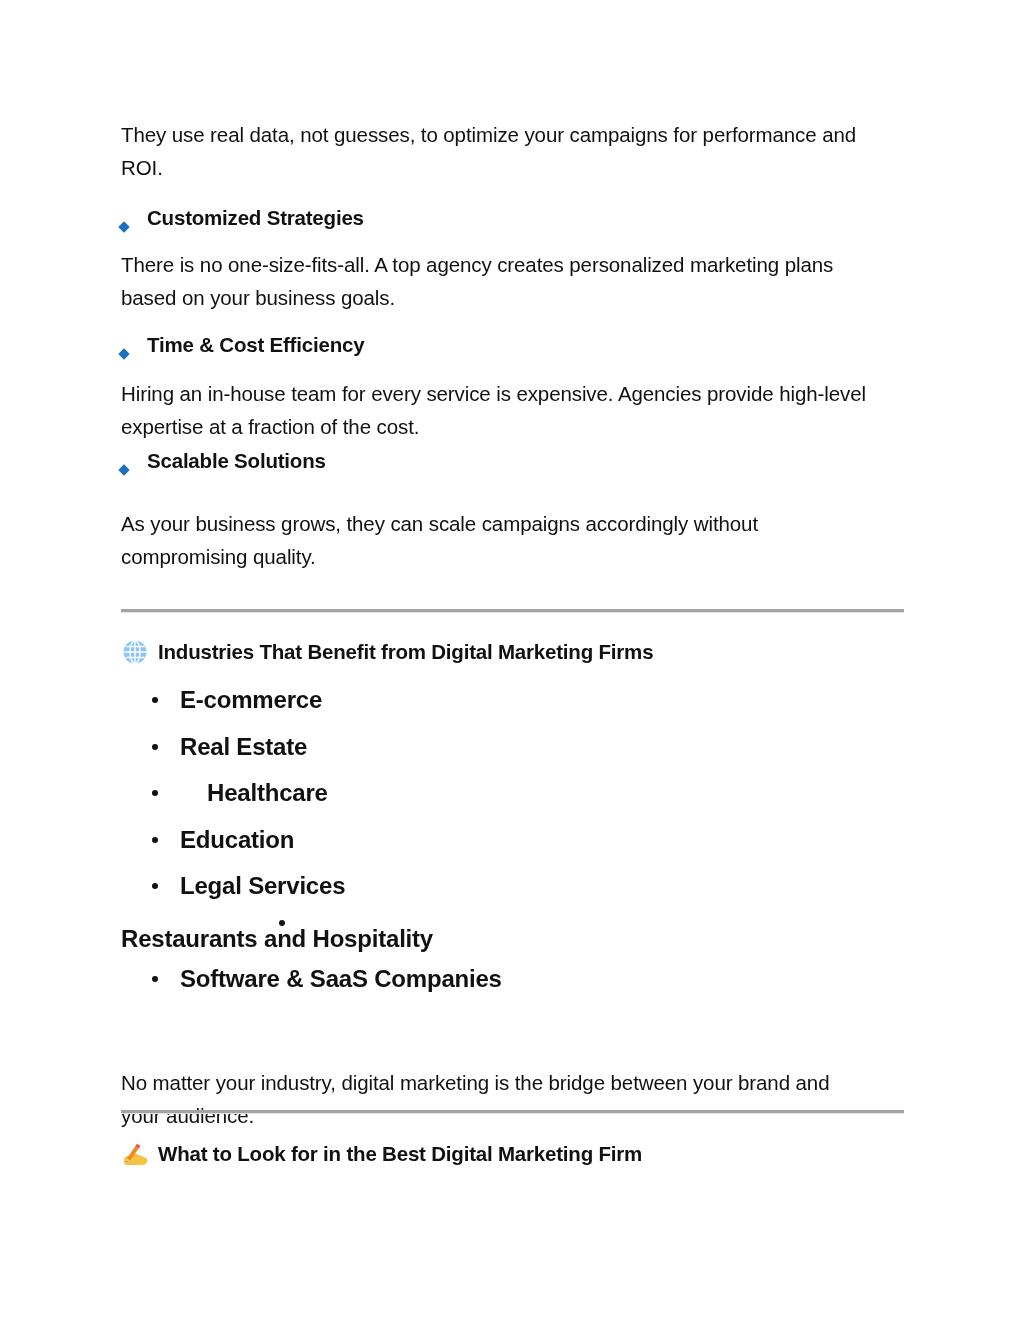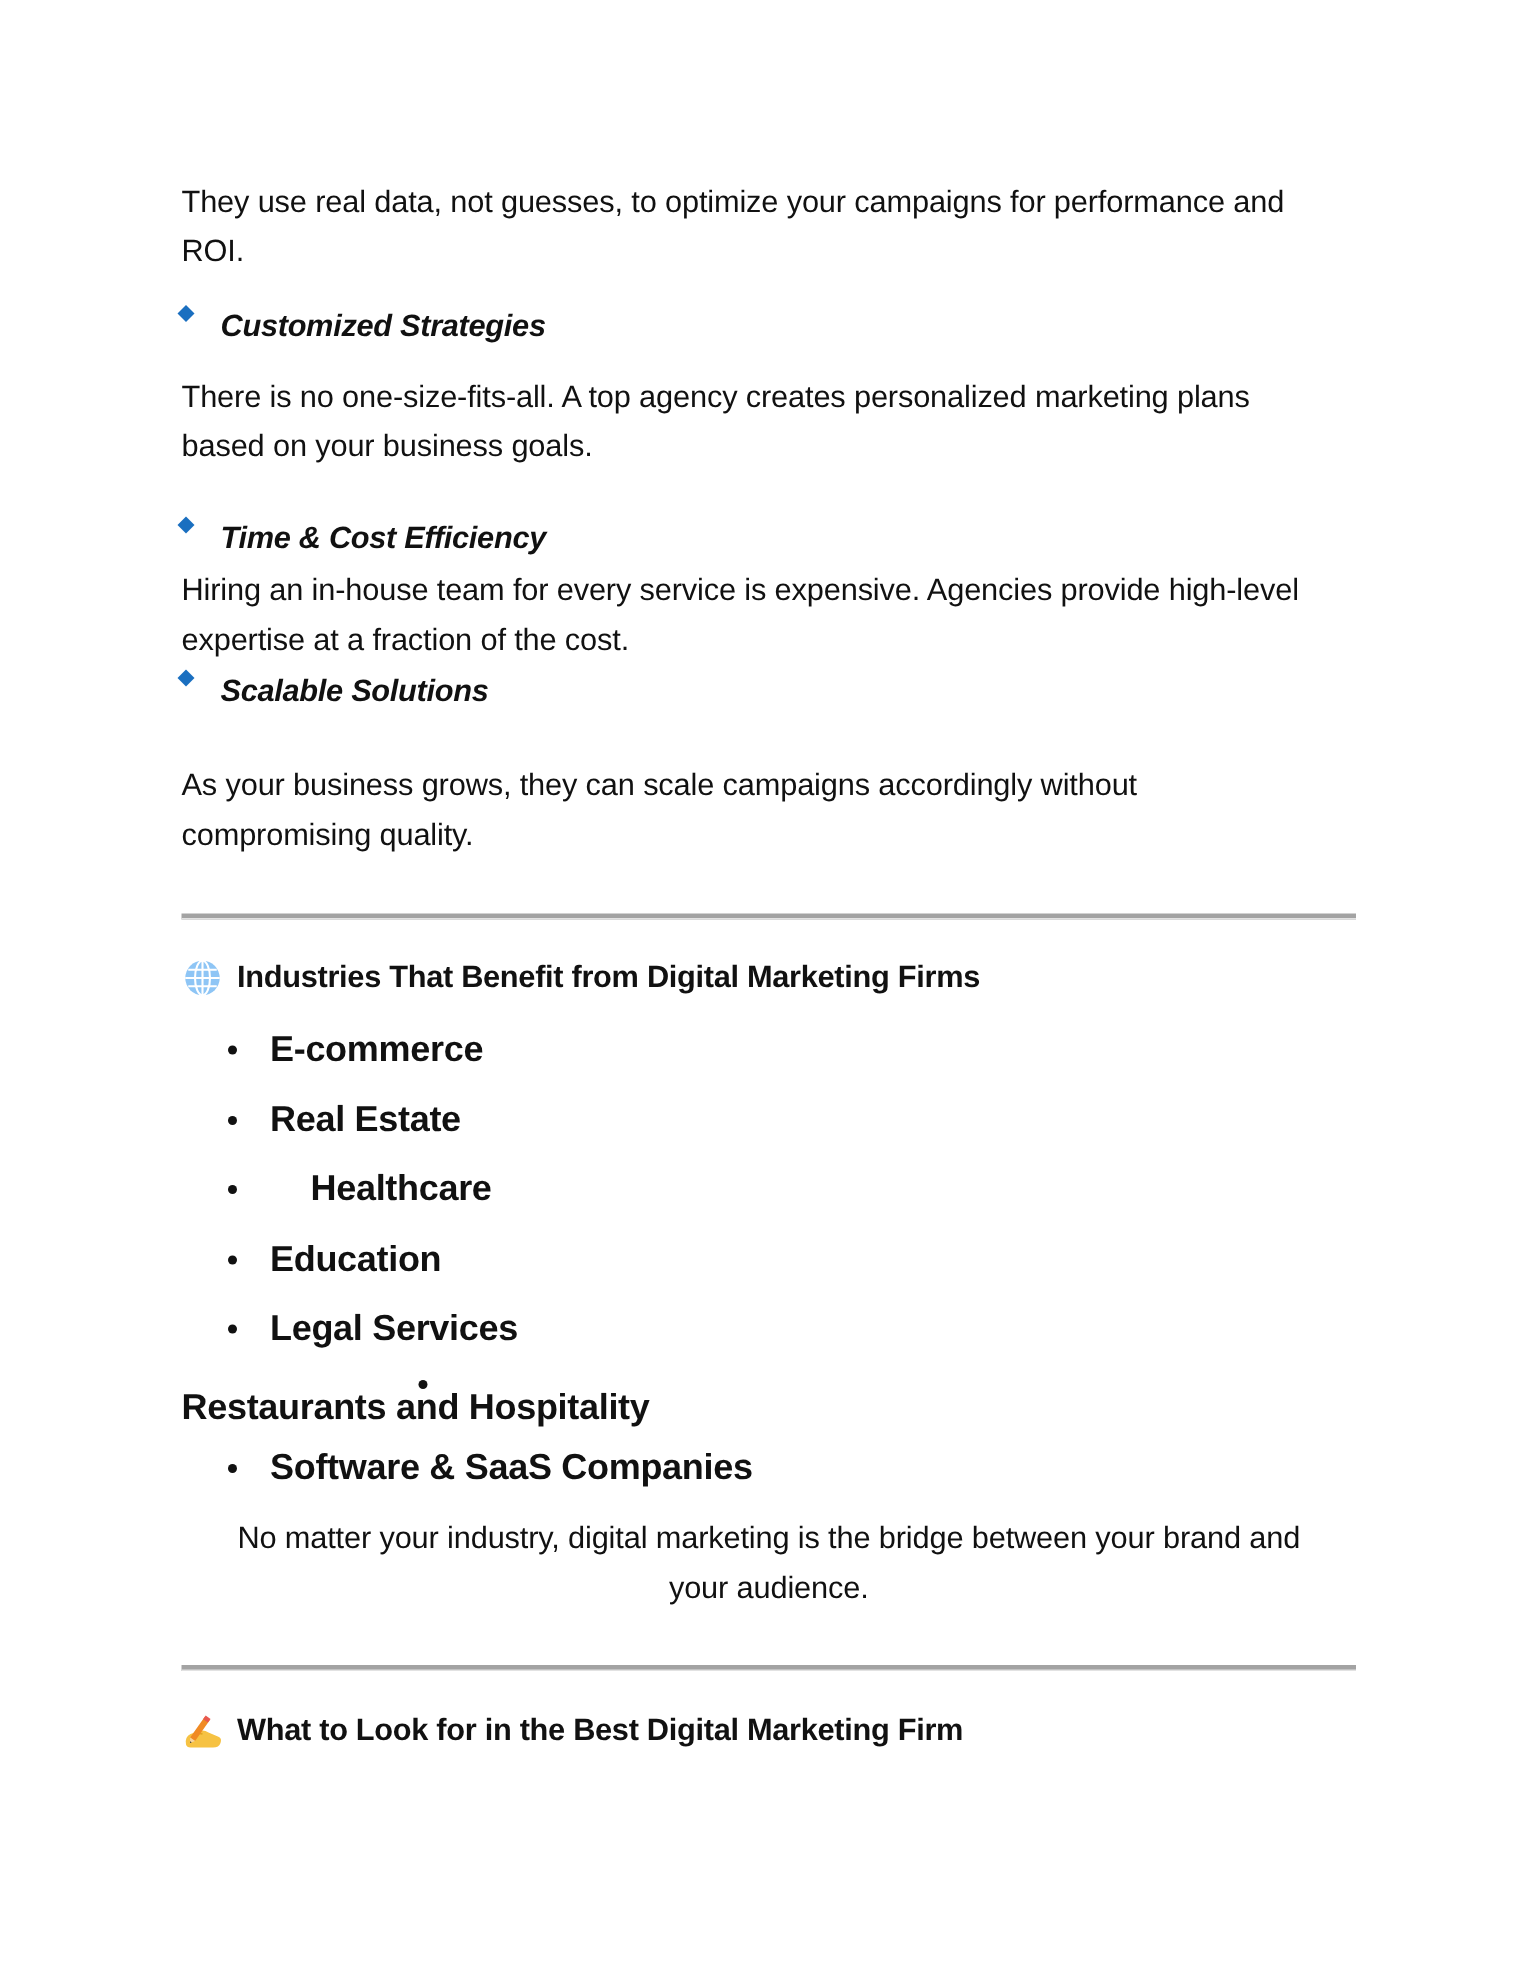--- a/index.html
+++ b/index.html
@@ -30,23 +30,22 @@
       margin: 0;
       letter-spacing: -0.1px;
     }
     .sub-heading {
       position: absolute;
       left: 0;
       font-size: 20.5px;
       font-weight: bold;
       line-height: 26px;
       display: flex;
-      align-items: flex-start;
+      align-items: flex-end;
       letter-spacing: -0.2px;
-      font-style: italic;
     }
     .diamond {
       display: inline-block;
       width: 8px;
       height: 8px;
       background: #1a6fc0;
       transform: rotate(45deg);
       margin-left: 11px;
       margin-right: 19px;
     }
@@ -113,21 +112,21 @@
 
   <div class="sub-heading" style="top:205px; left:-12px;">
     <span class="diamond"></span>
     <span>Customized Strategies</span>
   </div>
   <p class="para" style="top:248px;">
     <span>There is no one-size-fits-all. A top agency creates personalized marketing plans</span><br>
     <span>based on your business goals.</span>
   </p>
 
-  <div class="sub-heading" style="top:346px; left:-12px;">
+  <div class="sub-heading" style="top:332px; left:-12px;">
     <span class="diamond"></span>
     <span>Time &amp; Cost Efficiency</span>
   </div>
   <p class="para" style="top:377px;">
     <span>Hiring an in-house team for every service is expensive. Agencies provide high-level</span><br>
     <span>expertise at a fraction of the cost.</span>
   </p>
 
   <div class="sub-heading" style="top:448px; left:-12px;">
     <span class="diamond"></span>
@@ -178,21 +177,21 @@
     <div class="bullet-item" style="top:920px;flex-direction:column;">
       <span class="dot"></span>
       <span>Restaurants and Hospitality</span>
     </div>
     <div class="bullet-item" style="top:966px;">
       <span class="dot"></span>
       <span>Software &amp; SaaS Companies</span>
     </div>
   </div>
 
-  <p class="para" style="top:1009px;text-align:center;">
+  <p class="para" style="top:1066px;">
     <span>No matter your industry, digital marketing is the bridge between your brand and</span><br>
     <span>your audience.</span>
   </p>
 
   <div class="rule" style="top:1110px;"></div>
 
   <div class="section-heading" style="top:1141px;">
     <span class="icon-box">
       <svg width="28" height="26" viewBox="0 0 28 26">
 

